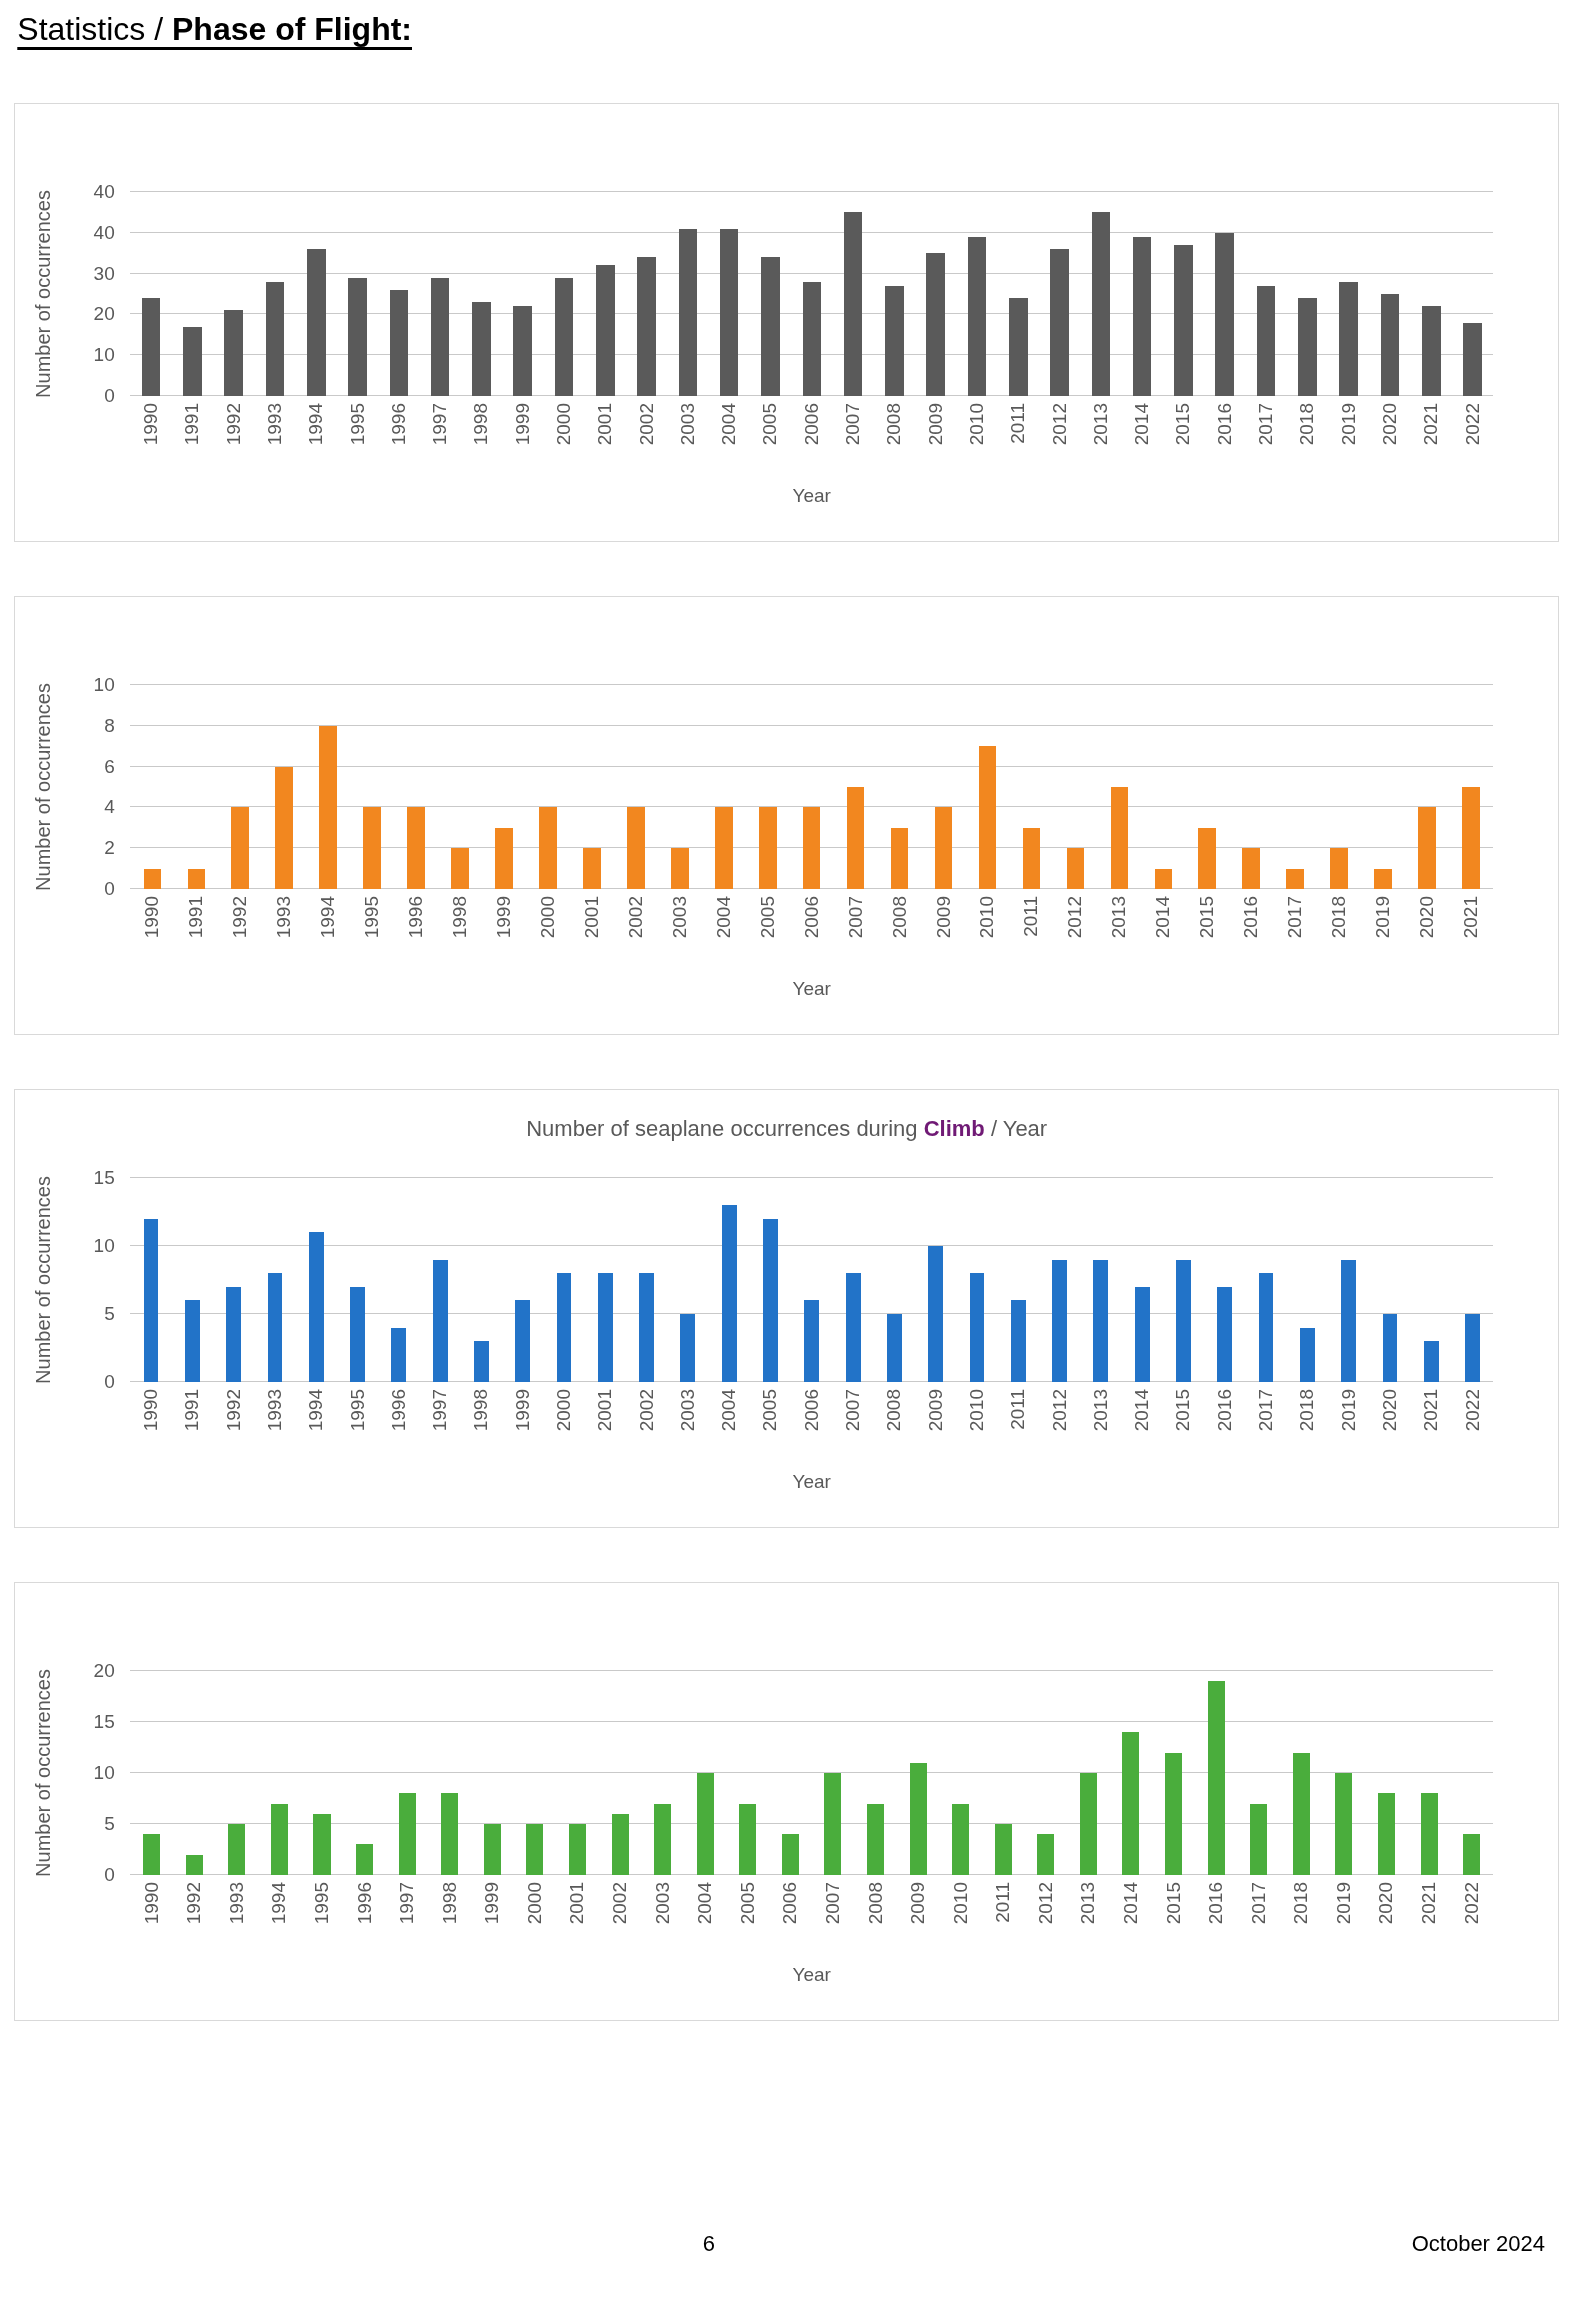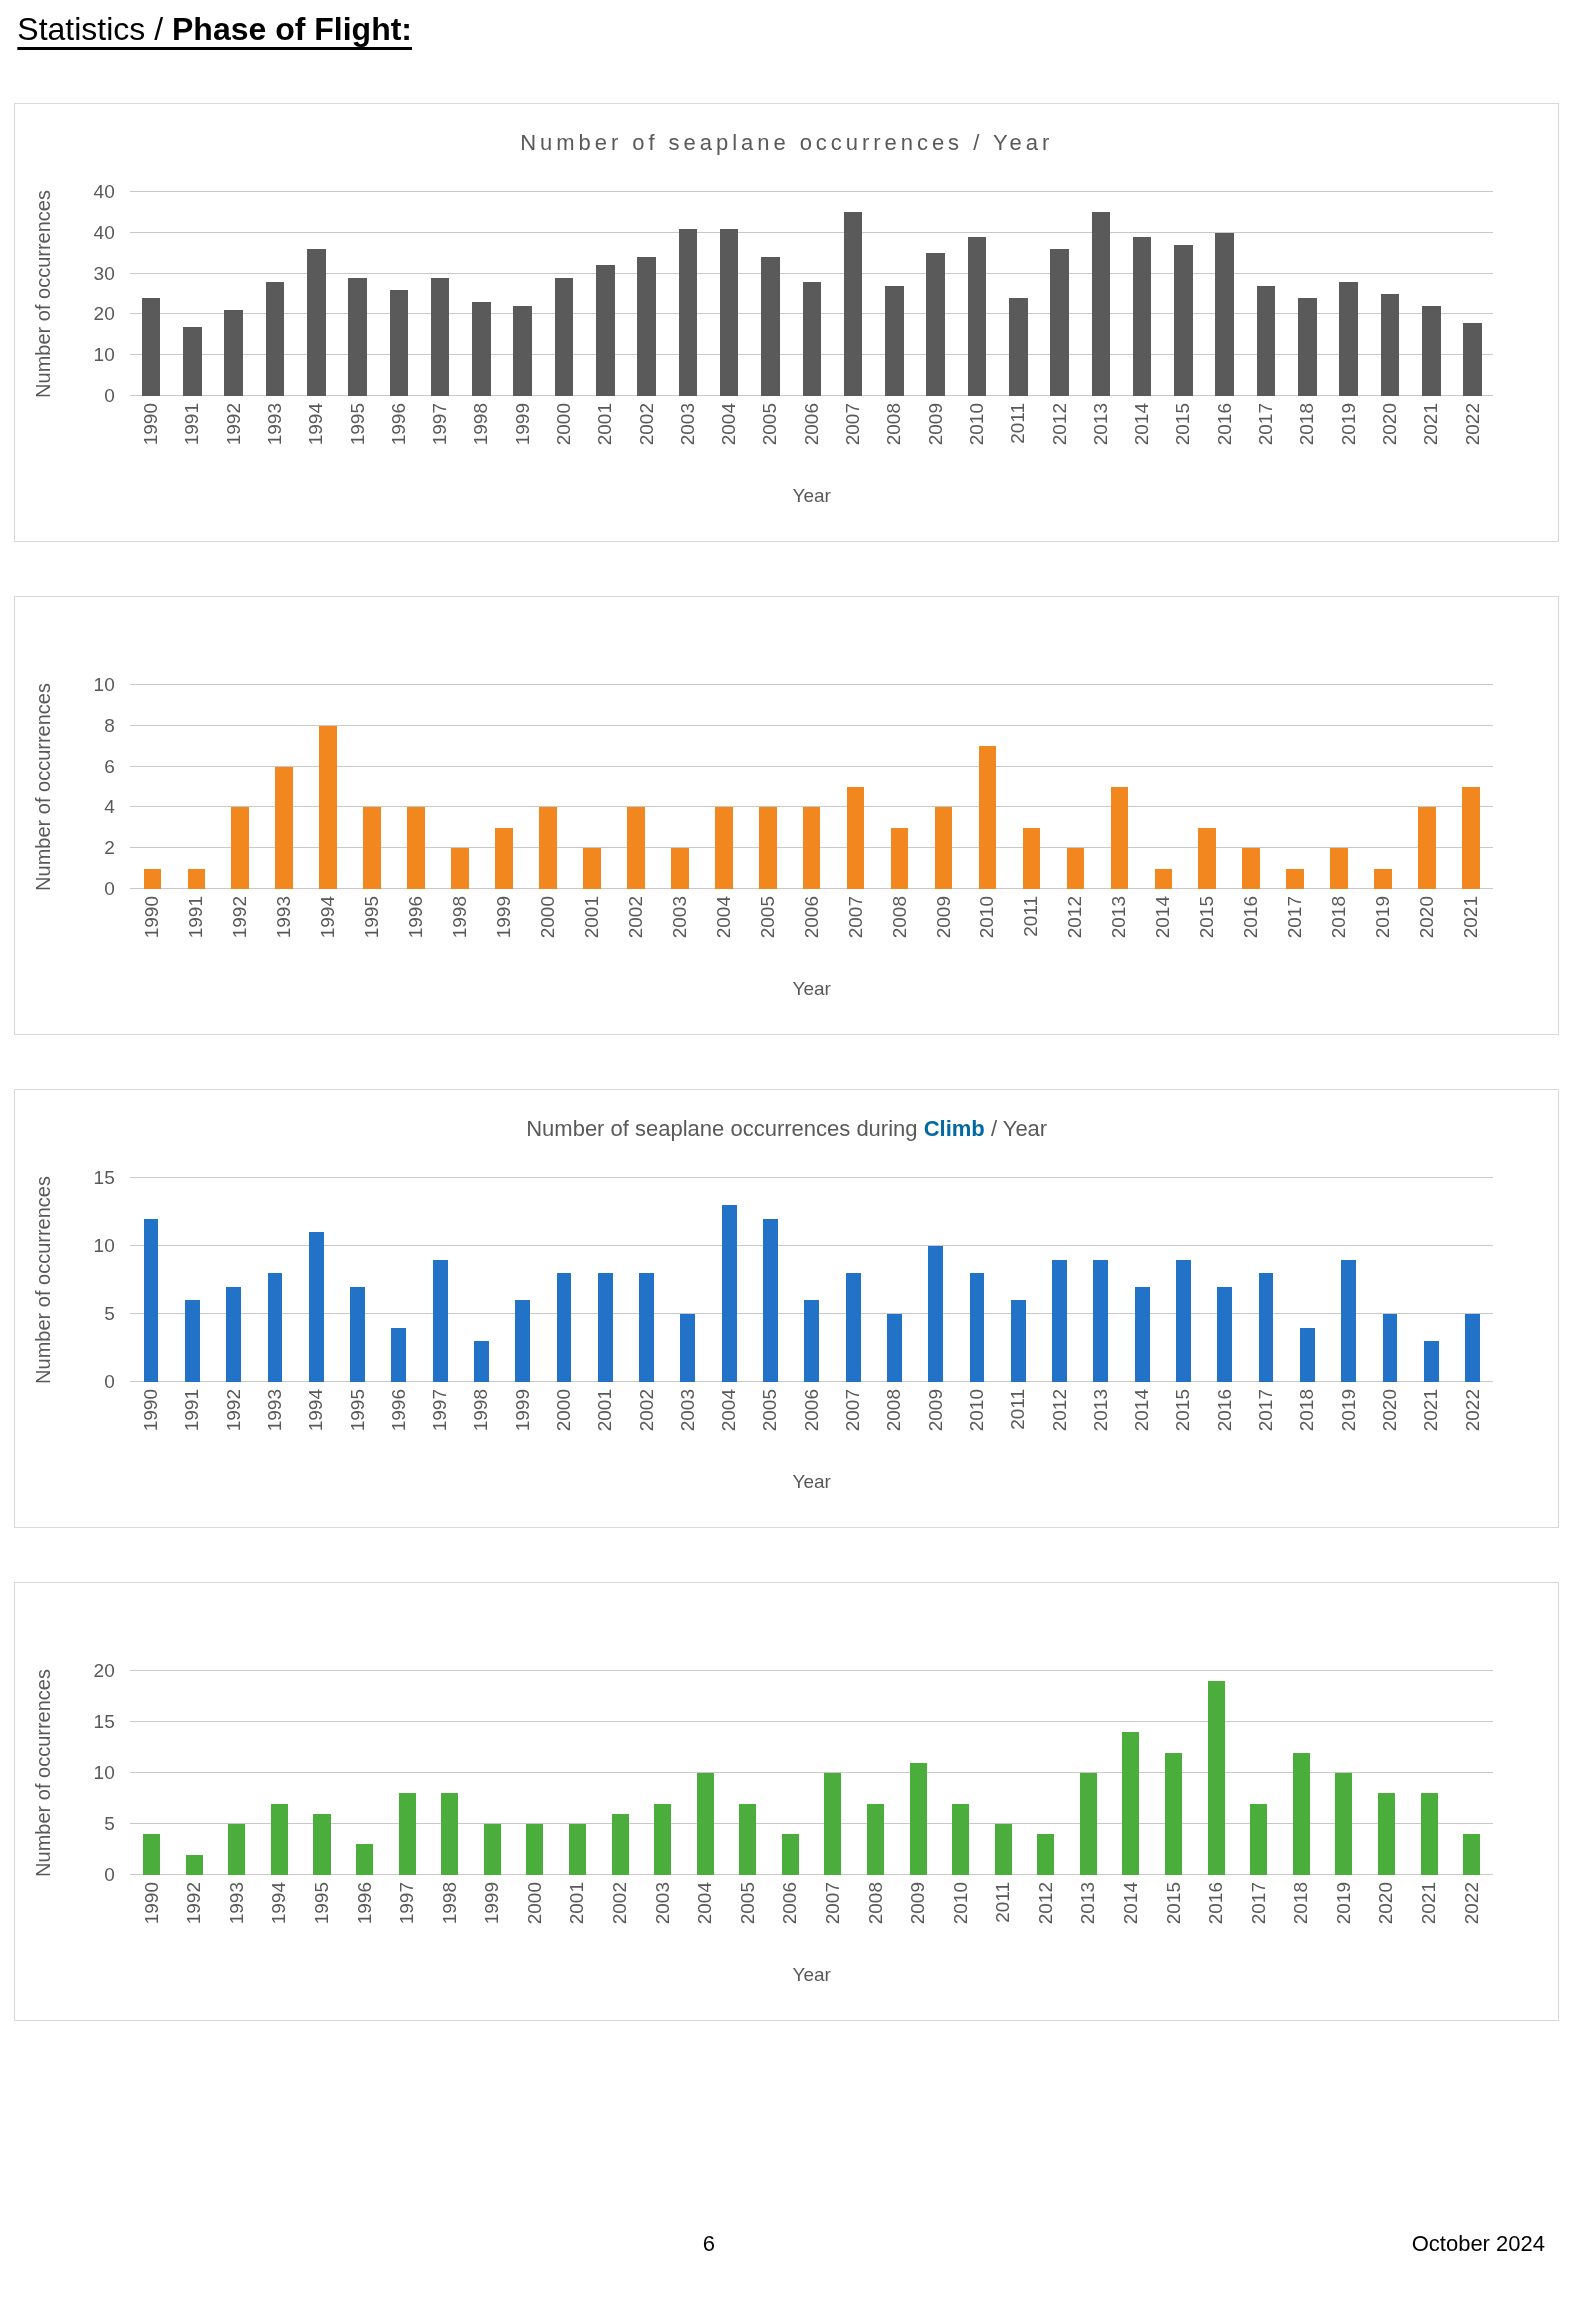--- a/index.html
+++ b/index.html
@@ -42,23 +42,20 @@
 
 <div class="page">
 
   <div class="heading">
     <span class="plain">Statistics / </span><span class="bold">Phase of Flight:</span>
   </div>
 
   <div class="charts">
 
     <div class="chart-box" data-chart-index="0">
-      <div class="chart-title">
-        <span>Number of seaplane occurrences / Year</span><span class="hl" style="color: rgb(89, 89, 89);"></span><span></span>
-      </div>
       <div class="ylabel">
           <span>Number of occurrences</span>
         </div>
       <div class="yticks">
           <span class="ytick" style="bottom: 0%;">0</span>
           <span class="ytick" style="bottom: 20%;">10</span>
           <span class="ytick" style="bottom: 40%;">20</span>
           <span class="ytick" style="bottom: 60%;">30</span>
           <span class="ytick" style="bottom: 80%;">40</span>
           <span class="ytick" style="bottom: 100%;">40</span>
@@ -488,21 +485,21 @@
           </div>
           <div class="xlab-slot">
             <span>2021</span>
           </div>
         </div>
       <div class="xaxis">Year</div>
     </div>
 
     <div class="chart-box" data-chart-index="2">
       <div class="chart-title">
-        <span>Number of seaplane occurrences during </span><span class="hl" style="color: #0369a1;">Climb</span><span> / Year</span>
+        <span>Number of seaplane occurrences during </span><span class="hl" style="color: #701a75;">Climb</span><span> / Year</span>
       </div>
       <div class="ylabel">
           <span>Number of occurrences</span>
         </div>
       <div class="yticks">
           <span class="ytick" style="bottom: 0%;">0</span>
           <span class="ytick" style="bottom: 33.3333%;">5</span>
           <span class="ytick" style="bottom: 66.6667%;">10</span>
           <span class="ytick" style="bottom: 100%;">15</span>
         </div>

